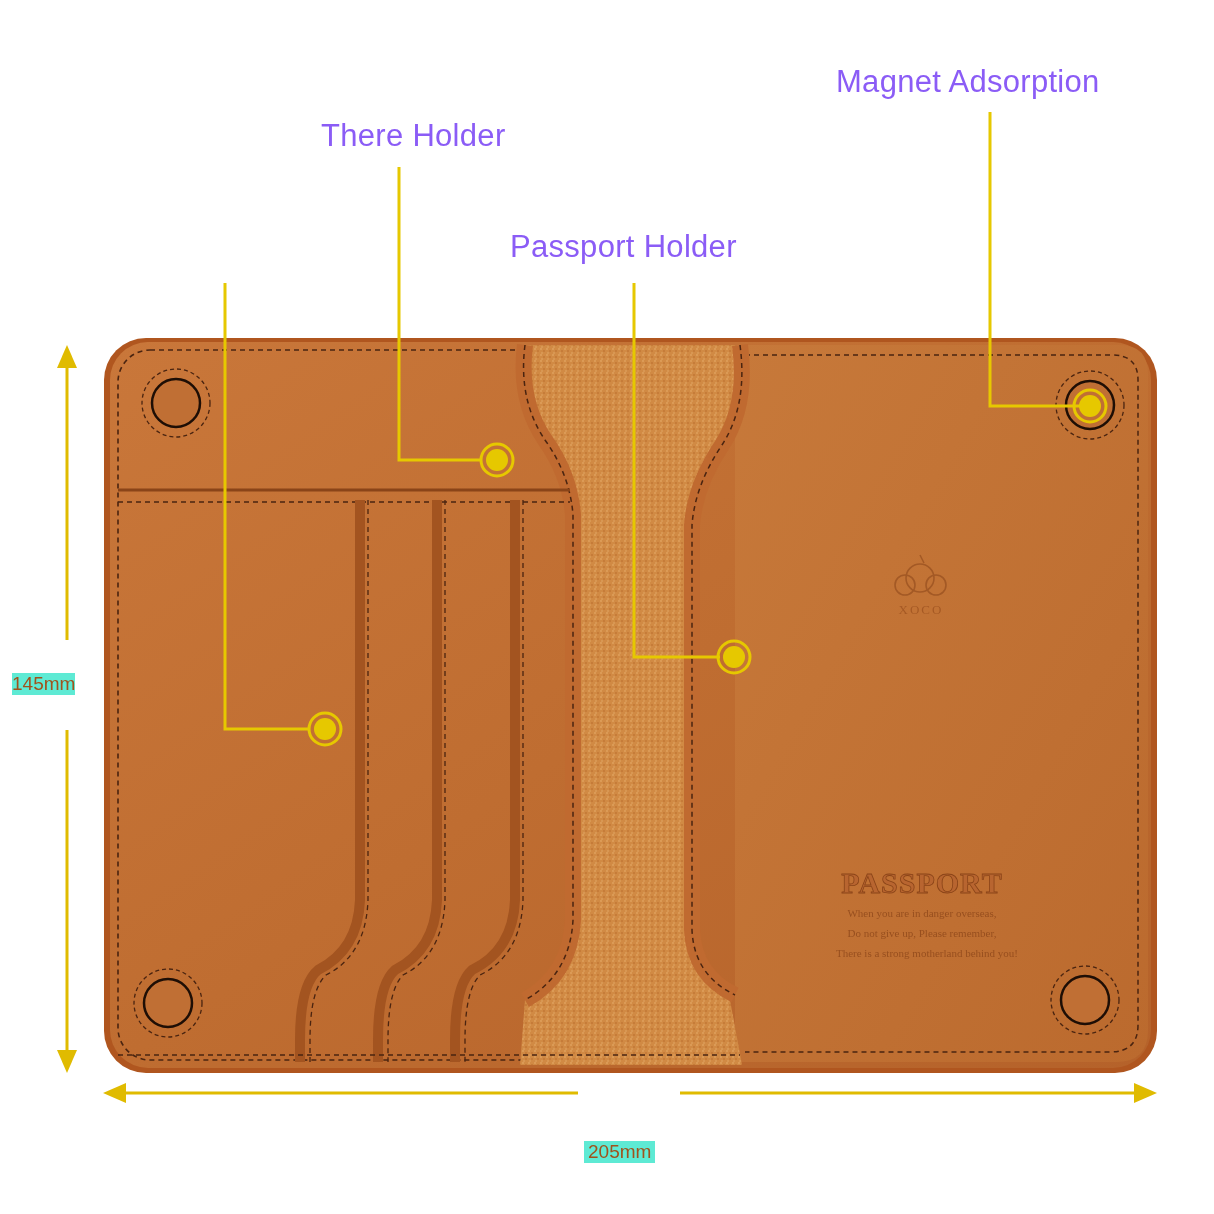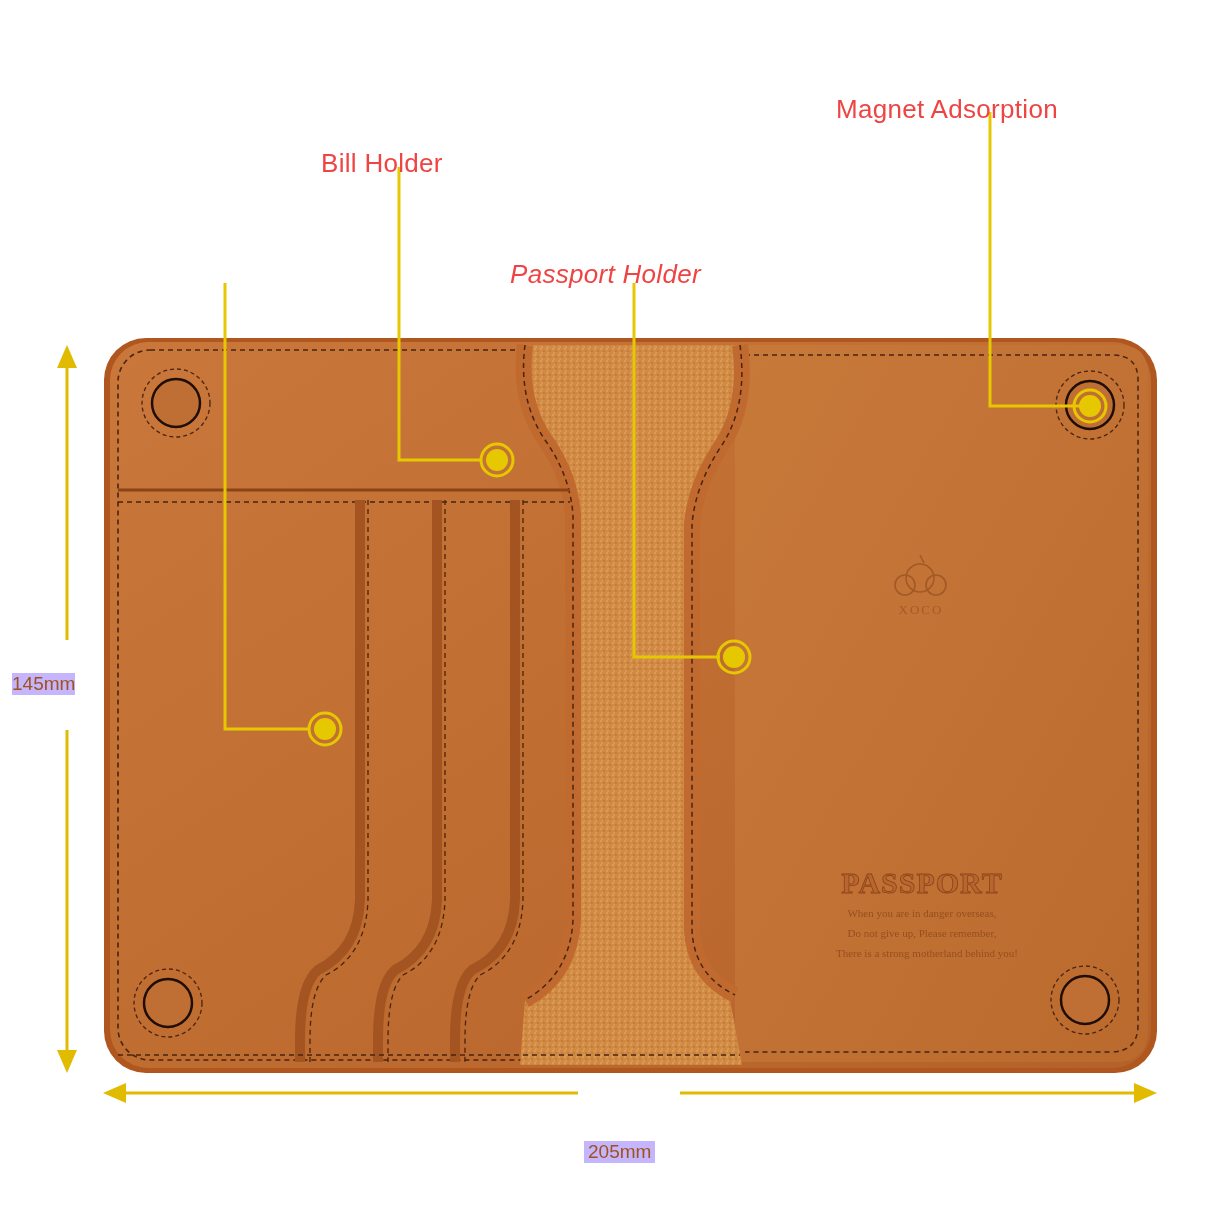--- a/index.html
+++ b/index.html
@@ -1,22 +1,22 @@
 <!DOCTYPE html>
 <html><head>
 <meta charset="utf-8">
 <style>
   html, body { margin: 0; padding: 0; background: #ffffff; }
   body { width: 1214px; height: 1214px; position: relative; overflow: hidden;
          font-family: "Liberation Sans", sans-serif; }
   .stage { position: absolute; left: 0; top: 0; width: 1214px; height: 1214px; }
-  .label { position: absolute; color: #ef4444; font-size: 26px; letter-spacing: 0.3px;
-           white-space: nowrap; font-family: "Liberation Sans", sans-serif; margin-top: 30px; }
+  .label { position: absolute; color: #8b5cf6; font-size: 31px; letter-spacing: 0.3px;
+           white-space: nowrap; font-family: "Liberation Sans", sans-serif; }
   .dim { position: absolute; color: #a0521c; font-size: 19px;
-         font-family: "Liberation Sans", sans-serif; background: #c4b5fd; padding: 0 4px; }
+         font-family: "Liberation Sans", sans-serif; background: #5eead4; padding: 0 4px; }
   svg text { font-family: "Liberation Serif", serif; }
 </style>
 </head>
 <body>
 
 <div class="stage">
 
   <svg width="1214" height="1214" viewBox="0 0 1214 1214" style="position:absolute;left:0;top:0;">
     <defs>
       <linearGradient id="leatherL" x1="0" y1="0" x2="1" y2="1">
@@ -142,19 +142,19 @@
     </g>
     <g stroke="#e0bb00" fill="#e0bb00">
       <line x1="120" y1="1093" x2="578" y2="1093" stroke-width="3"></line>
       <polygon points="103,1093 126,1083 126,1103" stroke="none"></polygon>
       <line x1="680" y1="1093" x2="1140" y2="1093" stroke-width="3"></line>
       <polygon points="1157,1093 1134,1083 1134,1103" stroke="none"></polygon>
     </g>
   </svg>
 
   <div class="label" style="left:836px; top:64px;">Magnet Adsorption</div>
-  <div class="label" style="left:321px; top:118px;">Bill Holder</div>
-  <div class="label" style="left:510px; top:229px;font-style:italic;">Passport Holder</div>
+  <div class="label" style="left:321px; top:118px;">There Holder</div>
+  <div class="label" style="left:510px; top:229px;">Passport Holder</div>
 
   <div class="dim" style="left:12px; top:673px; padding:0;">145mm</div>
   <div class="dim" style="left:584px; top:1141px;">205mm</div>
 
 </div>
 
 </body></html>

